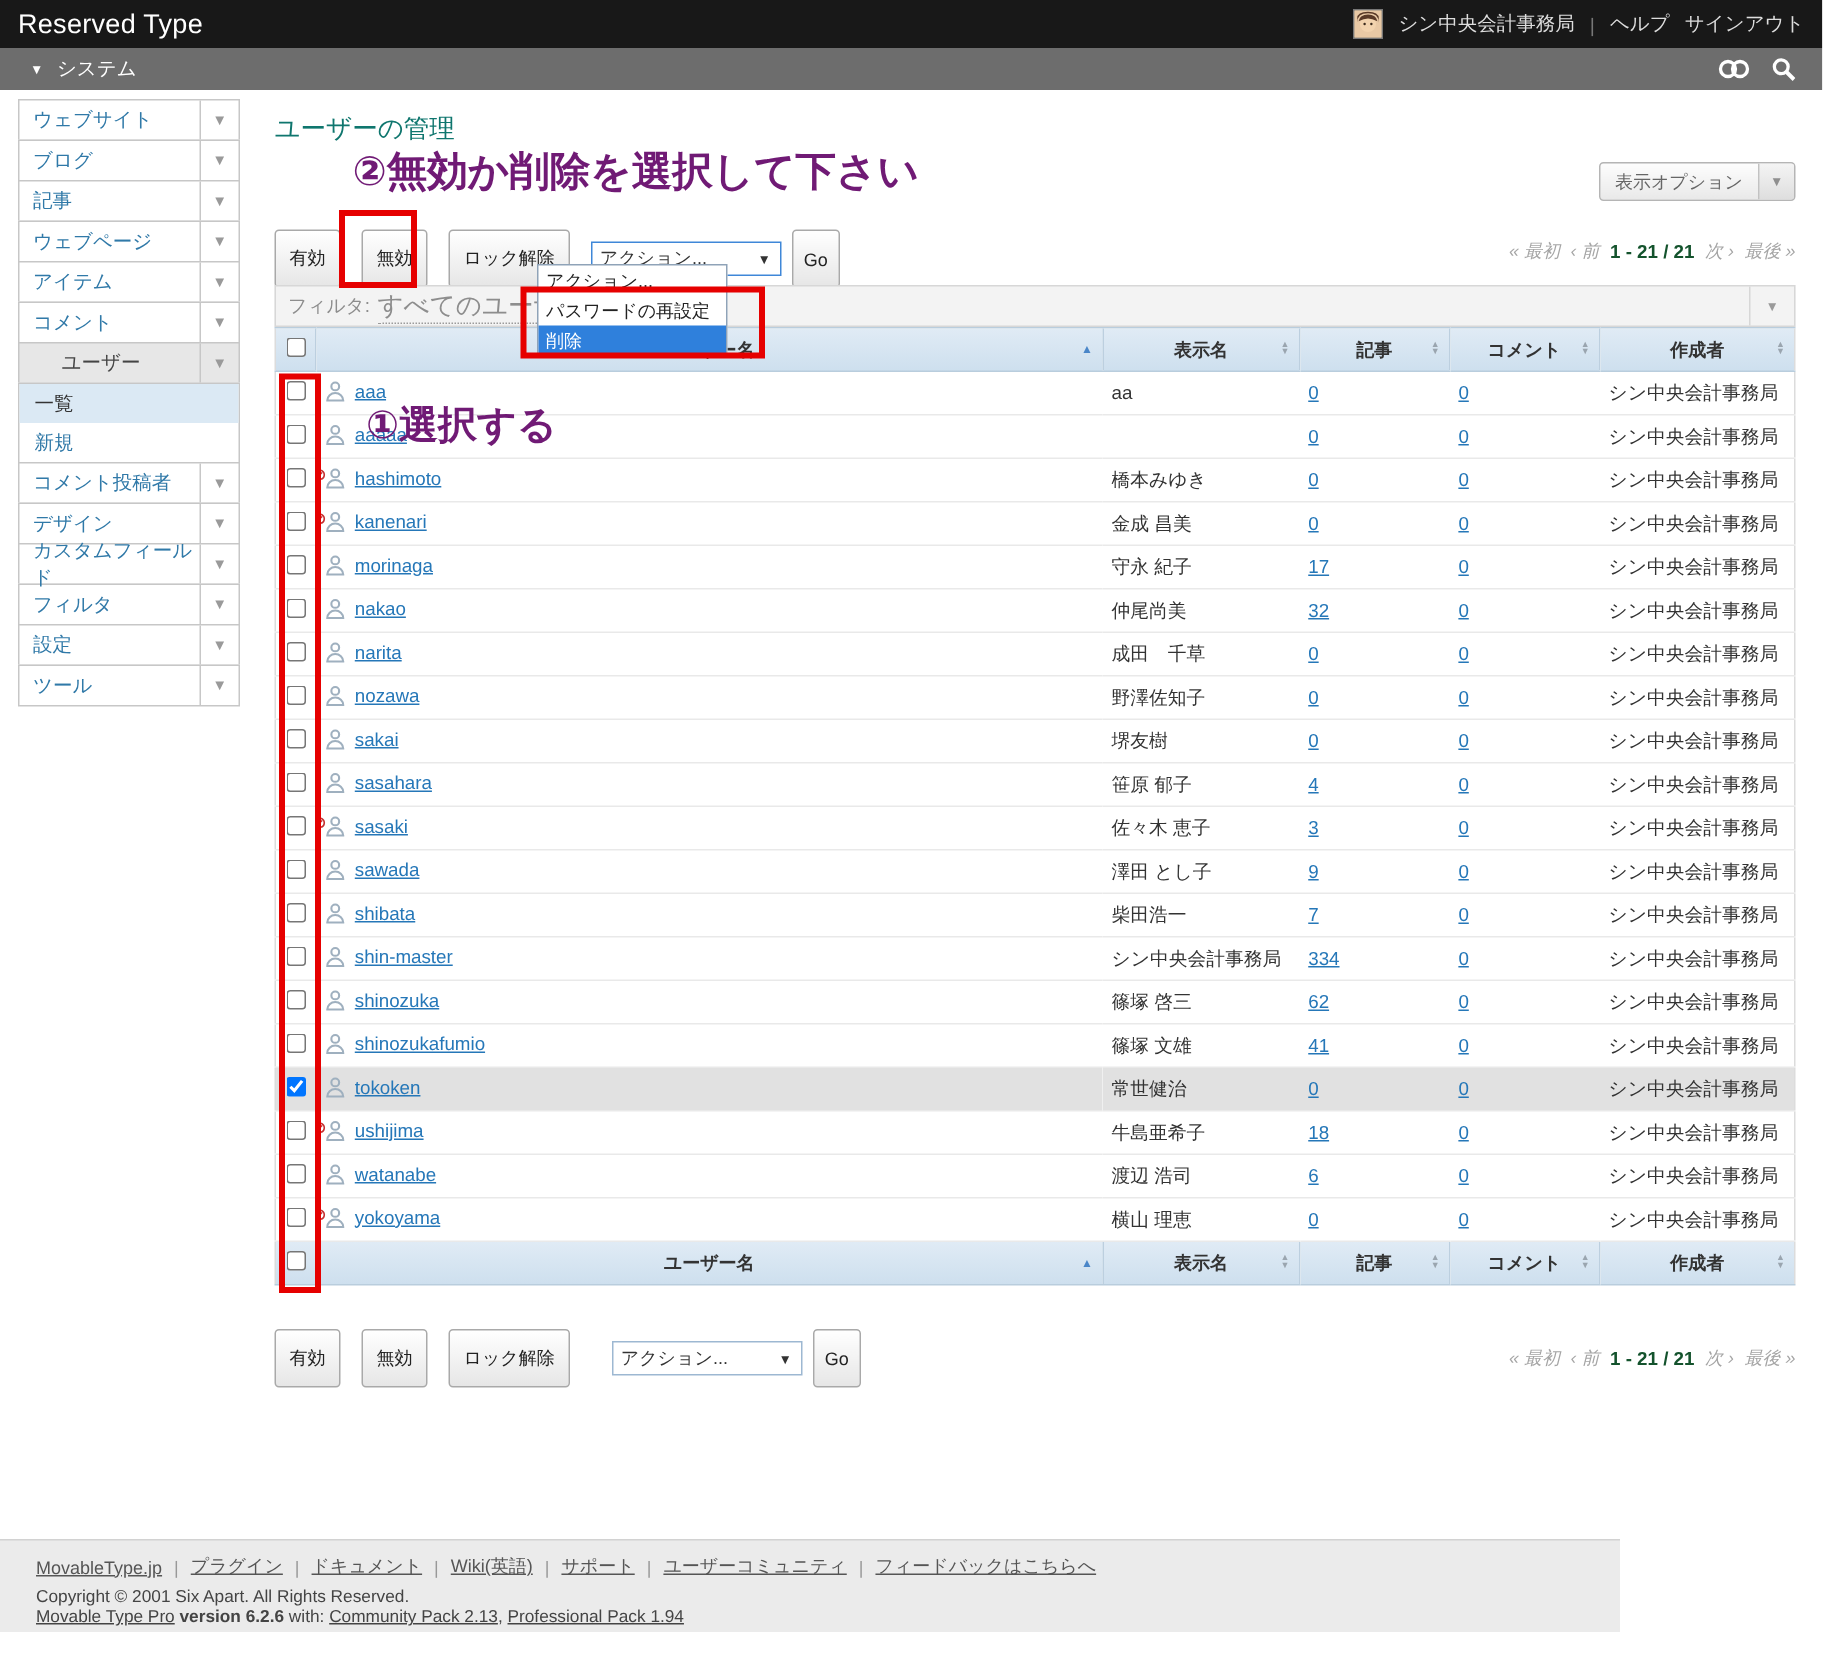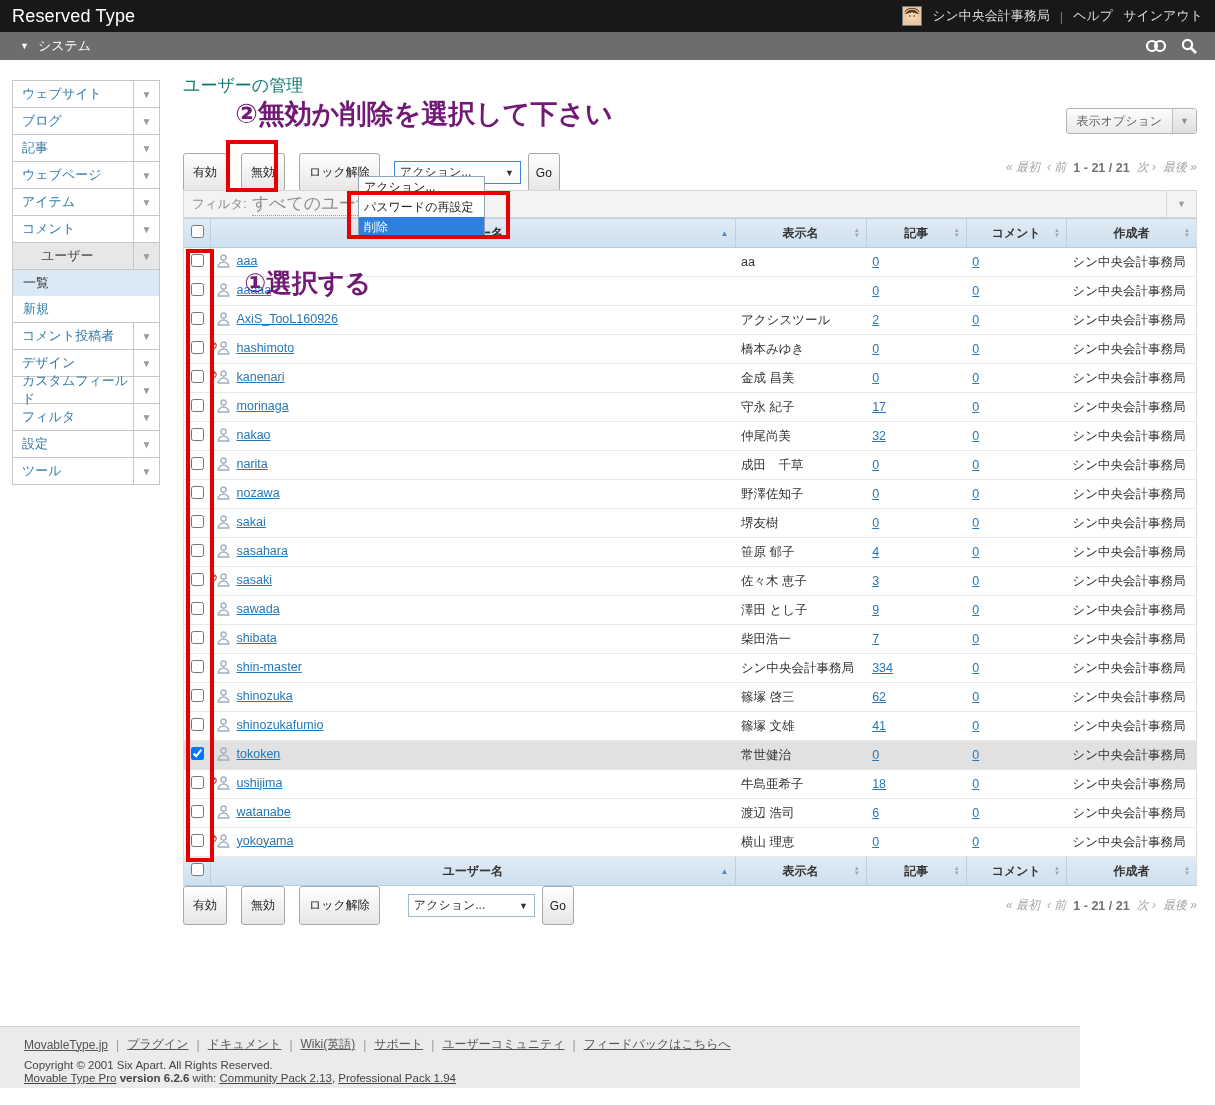--- a/index.html
+++ b/index.html
@@ -16,21 +16,21 @@
   .tdivider { color:#777; }
   .toplink { color:#ddd; text-decoration:none; cursor:pointer; }
 
   .navbar { position:absolute; left:0; top:32px; width:1215px; height:28px; background:#6d6d6d;
             display:flex; align-items:center; color:#fff; }
   .scope { margin-left:20px; display:flex; align-items:center; gap:9px; font-size:13px; cursor:pointer; }
   .scope .tri { font-size:9px; color:#fff; }
   .navbar-icons { margin-left:auto; margin-right:18px; display:flex; align-items:center; gap:14px; }
 
   
-  .sidebar { position:absolute; left:12px; top:80px; width:148px; font-size:13px; }
+  .sidebar { position:absolute; left:12px; top:66px; width:148px; font-size:13px; }
   .sb-item { display:flex; height:28px; background:#fff; border:1px solid #c7c7c7; margin-top:-1px; cursor:pointer; }
   .sb-item:first-child { margin-top:0; }
   .sb-label { flex:1; display:flex; align-items:center; padding-left:9px; color:#3079a8; }
   .sb-arrow { width:26px; display:flex; align-items:center; justify-content:center; border-left:1px solid #c7c7c7;
               color:#9a9a9a; font-size:10px; cursor:pointer; }
   .sb-item.active { background:#e7e7e7;padding-left:19px; }
   .sb-item.active .sb-label { color:#444; }
   .sb-sub { border:1px solid #c7c7c7; margin-top:-1px; background:#fff; }
   .sb-subitem { height:26px; display:flex; align-items:center; padding-left:10px; color:#3079a8; cursor:pointer; }
   .sb-subitem.current { background:#dbe9f4; color:#333; }
@@ -59,21 +59,21 @@
 
   .action-menu { position:absolute; left:175px; top:176px; width:127px; background:#fff; border:1px solid #8fa3b8;
                  z-index:5; font-size:12px; }
   .action-menu .mi { height:20px; display:flex; align-items:center; padding-left:5px; color:#222; cursor:pointer; }
   .action-menu .mi.sel { background:#2f80dc; color:#fff; }
 
   .pagination { position:absolute; right:0; font-size:12px; color:#a5a5a5; display:flex; gap:7px; align-items:center; }
   .pagination.top { top:159px; }
   .pagination.bottom { top:897px; }
   .pagination .pg { cursor:pointer;font-style:italic; }
-  .pagination b { color:#737373; font-size:12.5px; }
+  .pagination b { color:#14532d; font-size:12.5px; }
 
   .filterbar { position:absolute; left:0; top:190px; width:1014px; height:28px; background:#f3f3f3;
                border:1px solid #d7d7d7; display:flex; align-items:center; }
   .filterbar .flabel { margin-left:8px; font-size:12.5px; color:#8d8d8d; }
   .filterbar .fvalue { margin-left:5px; font-size:17px; color:#8d8d8d; border-bottom:1px dotted #9b9b9b; cursor:pointer; }
   .filterbar .ficon { margin-left:6px; color:#9b9b9b; font-size:11px; cursor:pointer; }
   .filterbar .fright { margin-left:auto; width:30px; height:100%; border-left:1px solid #d7d7d7;
                        display:flex; align-items:center; justify-content:center; color:#9a9a9a; font-size:9px; cursor:pointer; }
 
   
@@ -323,36 +323,20 @@
             <td>シン中央会計事務局</td>
           </tr>
           <tr class="row">
             <td class="cell-check"><input type="checkbox" style=""></td>
             <td><span class="uwrap">
                 <span class="uicon">
                   <svg width="13" height="14" viewBox="0 0 13 14">
                     <circle cx="6.5" cy="3.6" r="2.6" fill="none" stroke="#9fb0bf" stroke-width="1.4"></circle>
                     <path d="M1.2,13 a5.3,5 0 0 1 10.6,0 z" fill="none" stroke="#9fb0bf" stroke-width="1.4"></path>
                   </svg>
-                </span>
-                <a class="blue">AxiS_TooL160926</a>
-              </span></td>
-            <td>アクシスツール</td>
-            <td><a class="blue">2</a></td>
-            <td><a class="blue">0</a></td>
-            <td>シン中央会計事務局</td>
-          </tr>
-          <tr class="row">
-            <td class="cell-check"><input type="checkbox" style=""></td>
-            <td><span class="uwrap">
-                <span class="uicon">
-                  <svg width="13" height="14" viewBox="0 0 13 14">
-                    <circle cx="6.5" cy="3.6" r="2.6" fill="none" stroke="#9fb0bf" stroke-width="1.4"></circle>
-                    <path d="M1.2,13 a5.3,5 0 0 1 10.6,0 z" fill="none" stroke="#9fb0bf" stroke-width="1.4"></path>
-                  </svg>
                   <span class="ban">⊘</span>
                 </span>
                 <a class="blue">hashimoto</a>
               </span></td>
             <td>橋本みゆき</td>
             <td><a class="blue">0</a></td>
             <td><a class="blue">0</a></td>
             <td>シン中央会計事務局</td>
           </tr>
           <tr class="row">

